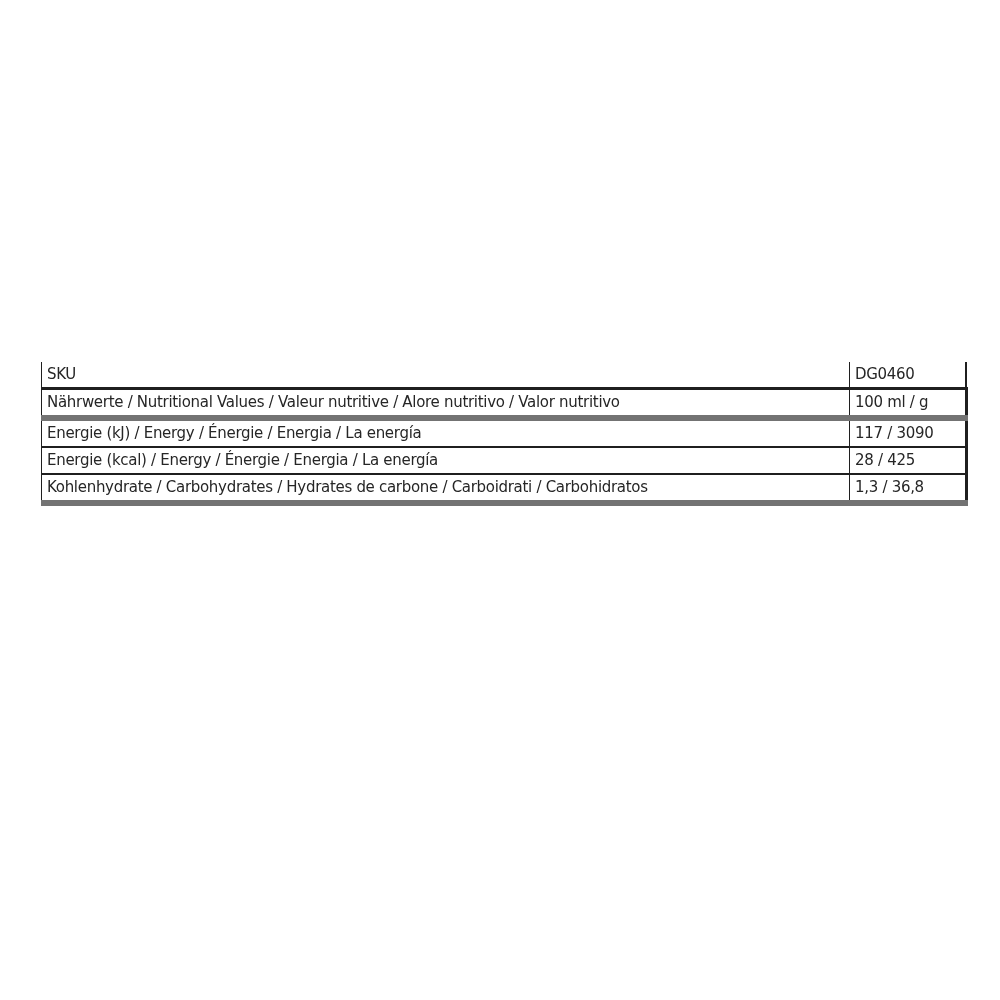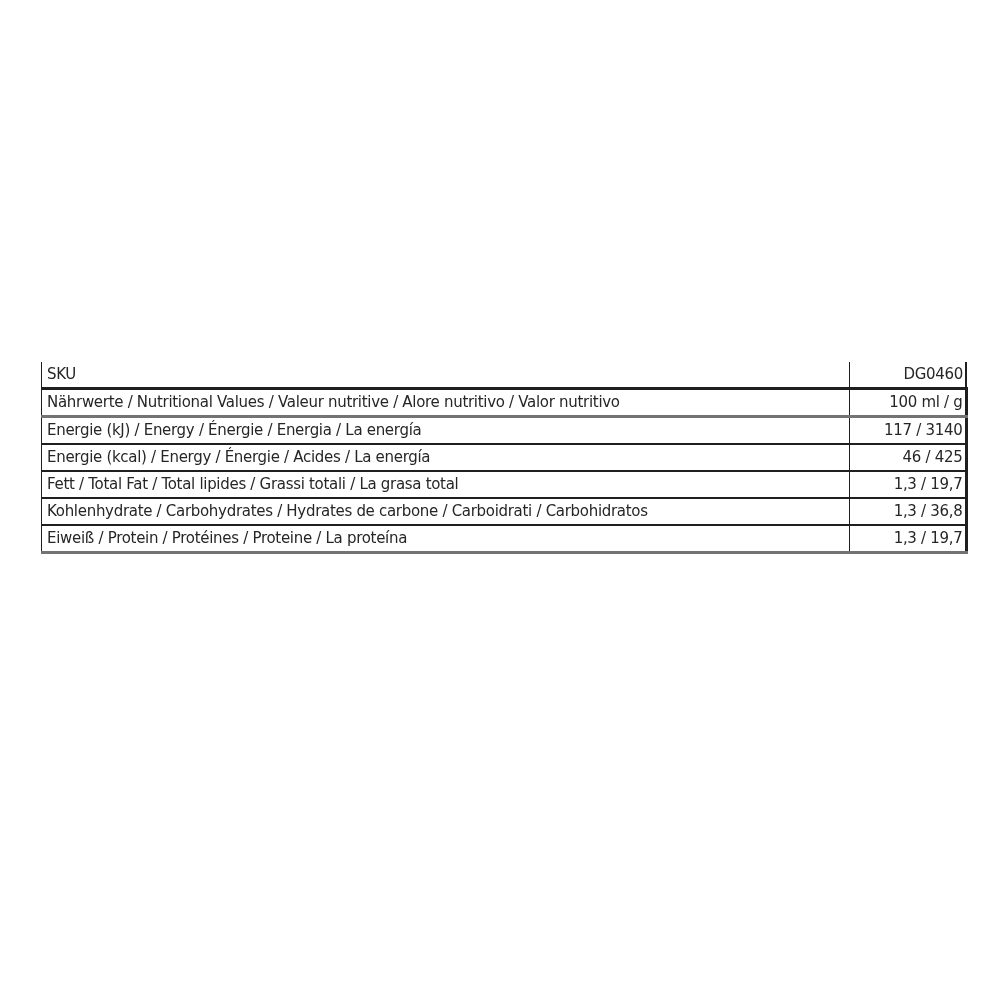--- a/index.html
+++ b/index.html
@@ -39,34 +39,33 @@
   }
   .label-cell {
     width: 800px;
     border-left: 1px solid #1f1f1f;
   }
   .value-cell {
     width: 108px;
     border-left: 1px solid #1f1f1f;
     border-right: 3px solid #1f1f1f;
     padding-left: 4px;
-    text-align: right;
   }
   .nutrition-table tbody td {
     border-top: 2px solid #1f1f1f;
   }
   .nutrition-table thead td {
     border-top: none;
     border-bottom: 3px solid #1f1f1f;
   }
   .nutrition-table thead .value-cell {
     border-right: 2px solid #1f1f1f;
   }
   .nutrition-table tbody tr:last-child td {
-    border-bottom: 3px solid #737373;
+    border-bottom: 6px solid #737373;
   }
 </style>
 </head>
 <body>
 
 <div class="page">
   <table class="nutrition-table">
     <thead>
       <tr>
         <td class="label-cell">SKU</td>
@@ -75,40 +74,32 @@
     </thead>
     <tbody>
       <tr>
         <td class="label-cell">Nährwerte / Nutritional Values / Valeur nutritive / Alore nutritivo / Valor nutritivo</td>
         <td class="value-cell">100 ml / g</td>
       </tr>
     </tbody>
     <tbody id="rows-body">
   <tr>
     <td class="label-cell">Energie (kJ) / Energy / Énergie / Energia / La energía</td>
-    <td class="value-cell">117 / 3140</td>
+    <td class="value-cell">117 / 3090</td>
   </tr>
 
   <tr>
-    <td class="label-cell">Energie (kcal) / Energy / Énergie / Acides / La energía</td>
-    <td class="value-cell">46 / 425</td>
+    <td class="label-cell">Energie (kcal) / Energy / Énergie / Energia / La energía</td>
+    <td class="value-cell">28 / 425</td>
   </tr>
 
-  <tr>
-    <td class="label-cell">Fett / Total Fat / Total lipides / Grassi totali / La grasa total</td>
-    <td class="value-cell">1,3 / 19,7</td>
-  </tr>
 
 
   <tr>
     <td class="label-cell">Kohlenhydrate / Carbohydrates / Hydrates de carbone / Carboidrati / Carbohidratos</td>
     <td class="value-cell">1,3 / 36,8</td>
   </tr>
 
 
-  <tr>
-    <td class="label-cell">Eiweiß / Protein / Protéines / Proteine / La proteína</td>
-    <td class="value-cell">1,3 / 19,7</td>
-  </tr>
 
 </tbody>
   </table>
 </div>
 
 </body></html>

